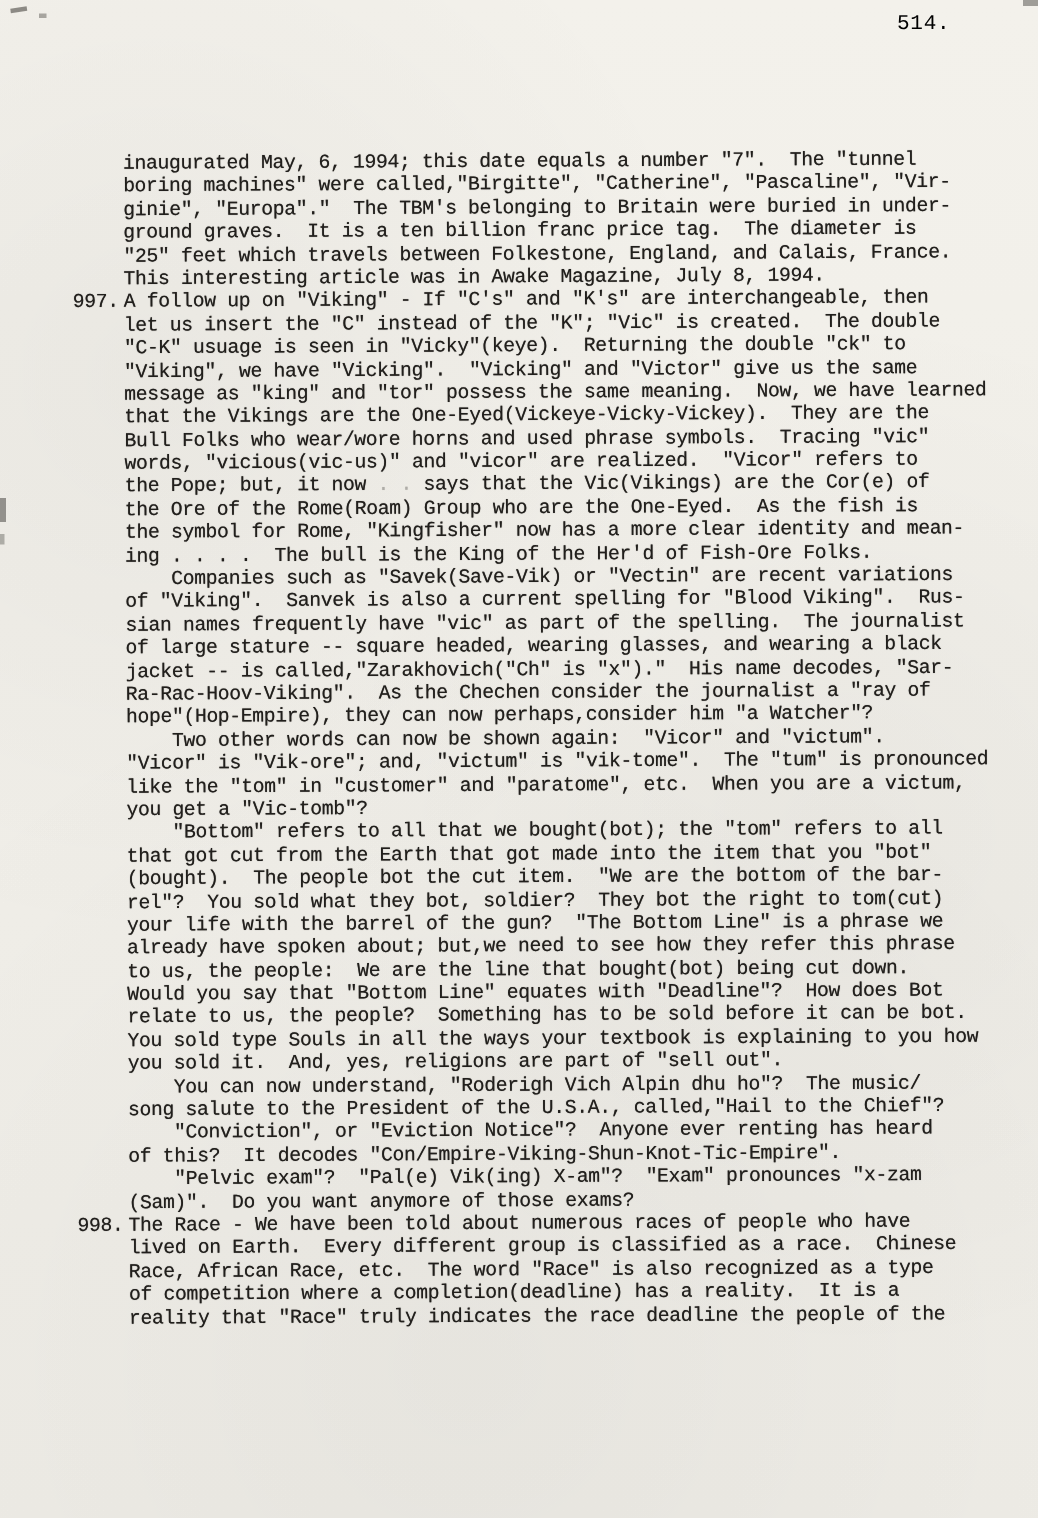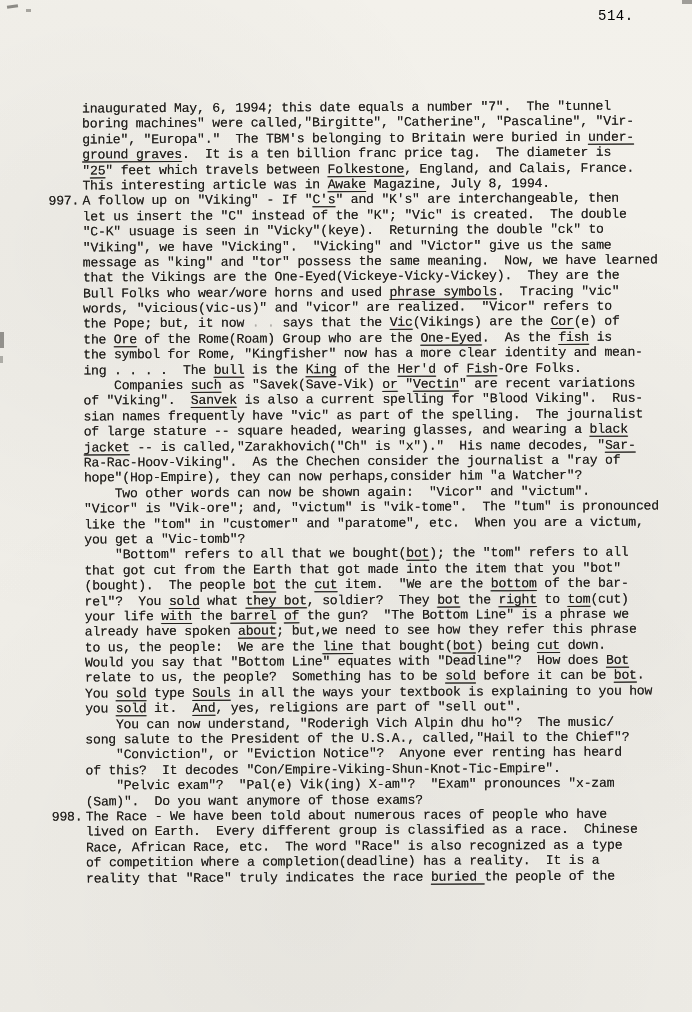--- a/index.html
+++ b/index.html
@@ -21,21 +21,21 @@
   .doc {
     position: absolute; left: 50px; top: 100px; width: 634px;
     transform: rotate(-0.3deg);
     font-size: 13.2px; letter-spacing: -0.25px;
     text-shadow: 0 0 0.5px rgba(33,31,28,0.75);
   }
   .block { display: flex; }
   .num { width: 34px; flex: none; white-space: pre; }
   .lines { flex: 1; min-width: 0; }
   .line { white-space: pre; height: 15.4px; line-height: 15.4px; }
-  .u { text-decoration: underline; text-decoration-thickness: 1.4px; text-underline-offset: 2.5px; }
+  .u { text-decoration-thickness: 1.4px; text-underline-offset: 2.5px; }
   .faint { opacity: 0.3; }
   .artifact { position: absolute; background: #3a3833; }
 </style>
 </head>
 <body>
 
 <div class="page-number">514.</div>
 
 <div class="doc" style="color: rgb(33, 31, 28);">
     <div class="block">
@@ -94,21 +94,21 @@
         <div class="line"><span>(Sam)".  Do you want anymore of those exams?</span></div>
       </div>
     </div>
     <div class="block">
       <div class="num">998.</div>
       <div class="lines">
         <div class="line"><span>The Race - We have been told about numerous races of people who have</span></div>
         <div class="line"><span>lived on Earth.  Every different group is classified as a race.  Chinese</span></div>
         <div class="line"><span>Race, African Race, etc.  The word "Race" is also recognized as a type</span></div>
         <div class="line"><span>of competition where a completion(deadline) has a reality.  It is a</span></div>
-        <div class="line"><span>reality that "Race" truly indicates the race </span><span class="u">buried </span><span>the people of the</span></div>
+        <div class="line"><span>reality that "Race" truly indicates the race </span><span class="u">deadline </span><span>the people of the</span></div>
       </div>
     </div>
   </div>
 
 <div class="artifact" style="left:7px; top:5px; width:11px; height:3px; opacity:.55; transform:rotate(-8deg);"></div>
 <div class="artifact" style="left:26px; top:9px; width:5px; height:3px; opacity:.4;"></div>
 <div class="artifact" style="left:0; top:332px; width:4px; height:16px; opacity:.5;"></div>
 <div class="artifact" style="left:0; top:356px; width:3px; height:7px; opacity:.35;"></div>
 <div class="artifact" style="left:682px; top:0; width:10px; height:4px; opacity:.45;"></div>
 

